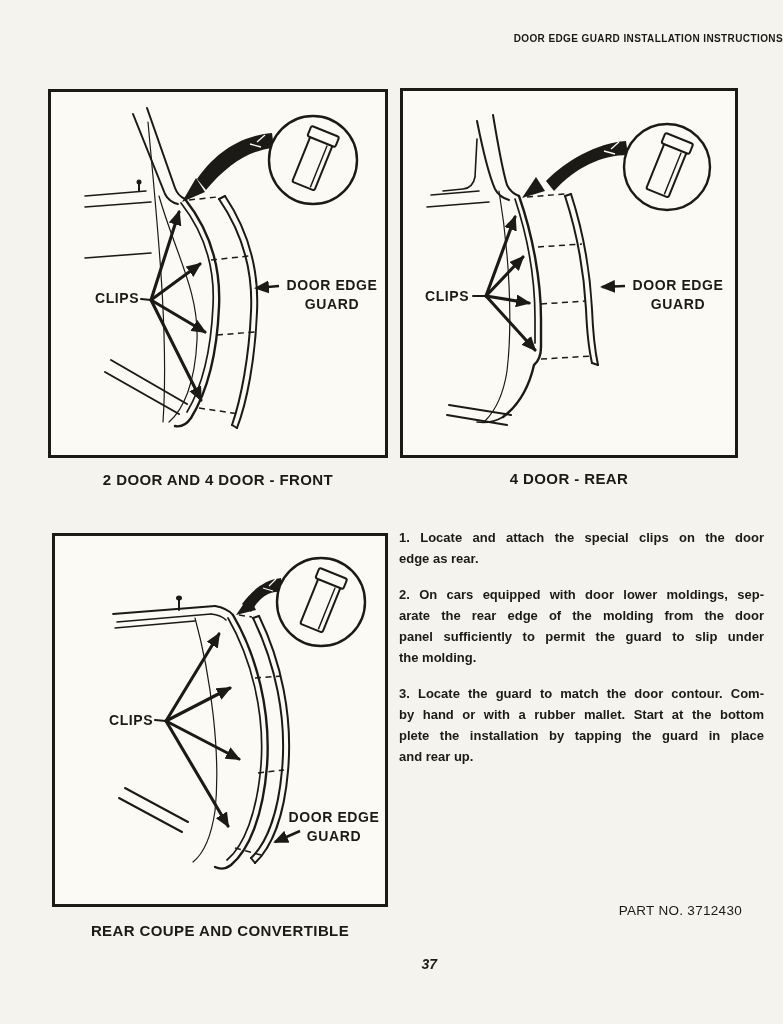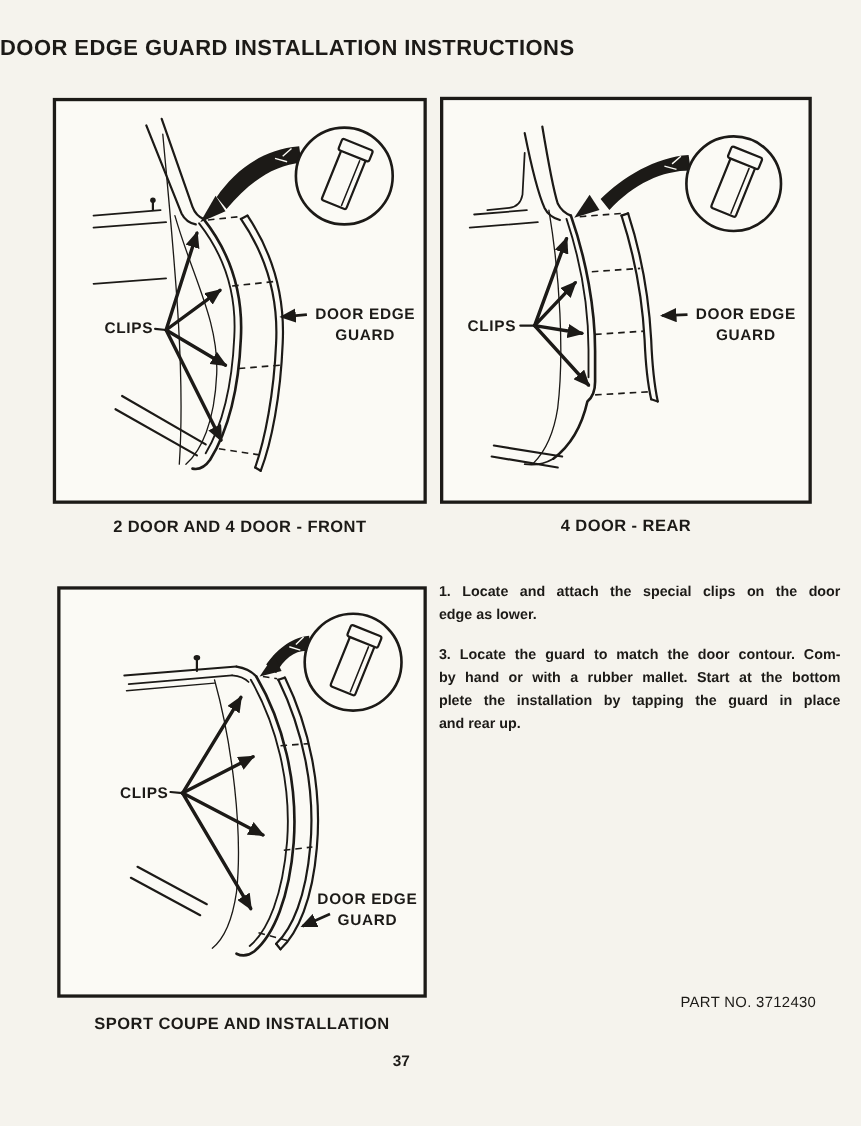--- a/index.html
+++ b/index.html
@@ -10,21 +10,21 @@
   html,body{margin:0;padding:0;background:#e8e6e0;}
   .page{
     position:relative;width:783px;height:1024px;margin:0 auto;
     background:var(--paper);
     font-family:"Liberation Sans","DejaVu Sans",sans-serif;
     color:var(--ink);
     overflow:hidden;
   }
   .page-title{
     position:absolute;left:0;top:33px;width:100%;
-    text-align:left;font-size:20px;font-weight:bold;letter-spacing:.4px;
+    text-align:right;font-size:10px;font-weight:bold;letter-spacing:.4px;
   }
   .panel{
     position:absolute;border:3px solid var(--ink);background:var(--panel);
     box-sizing:border-box;
   }
   .panel-front{left:48px;top:89px;width:340px;height:369px;}
   .panel-rear{left:400px;top:88px;width:338px;height:370px;}
   .panel-coupe{left:52px;top:533px;width:336px;height:374px;}
   .panel svg{position:absolute;left:0;top:0;}
   .fig-label{
@@ -51,21 +51,21 @@
   }
   .instr-step{margin:0 0 15px 0;}
   .iline{line-height:21px;white-space:normal;}
   .iline.j{text-align:justify;text-align-last:justify;}
   .part-number{
     position:absolute;left:520px;top:903px;width:222px;
     text-align:right;font-weight:normal;font-size:13.5px;letter-spacing:.3px;
   }
   .page-number{
     position:absolute;left:357px;top:956px;width:80px;
-    text-align:left;font-weight:bold;font-size:14px;
+    text-align:right;font-weight:bold;font-size:14px;font-style:italic;
   }
   svg .ln{stroke:var(--ink);fill:none;stroke-linecap:round;stroke-linejoin:round;}
   svg .d{stroke:var(--ink);fill:none;stroke-dasharray:6 4.5;stroke-width:1.5;}
   svg .fan{stroke:var(--ink);fill:none;stroke-width:3.1;stroke-linecap:round;}
   svg .la{stroke:var(--ink);fill:none;stroke-width:2.5;}
   svg .fill{fill:var(--ink);stroke:none;}
   svg .wfill{fill:var(--panel);}
 </style>
 </head>
 <body>
@@ -250,26 +250,32 @@
           <path class="ln" stroke-width="1.4" d="M7 -20 L7 24"></path>
         </g>
       </g>
     </svg>
     <div class="fig-label clips-coupe">CLIPS</div>
     <div class="fig-label guard-label guard-coupe">
       <div>DOOR EDGE</div>
       <div>GUARD</div>
     </div>
   </div>
-  <div class="caption caption-coupe">SPORT COUPE AND INSTALLATION</div>
+  <div class="caption caption-coupe">REAR COUPE AND CONVERTIBLE</div>
 
   <div class="instructions">
     <div class="instr-step">
       <div class="iline j">1. Locate and attach the special clips on the door</div>
-      <div class="iline">edge as lower.</div>
+      <div class="iline">edge as rear.</div>
+    </div>
+    <div class="instr-step">
+      <div class="iline j">2. On cars equipped with door lower moldings, sep-</div>
+      <div class="iline j">arate the rear edge of the molding from the door</div>
+      <div class="iline j">panel sufficiently to permit the guard to slip under</div>
+      <div class="iline">the molding.</div>
     </div>
     <div class="instr-step">
       <div class="iline j">3. Locate the guard to match the door contour. Com-</div>
       <div class="iline j">by hand or with a rubber mallet. Start at the bottom</div>
       <div class="iline j">plete the installation by tapping the guard in place</div>
       <div class="iline">and rear up.</div>
     </div>
   </div>
 
   <div class="part-number">PART NO. 3712430</div>

